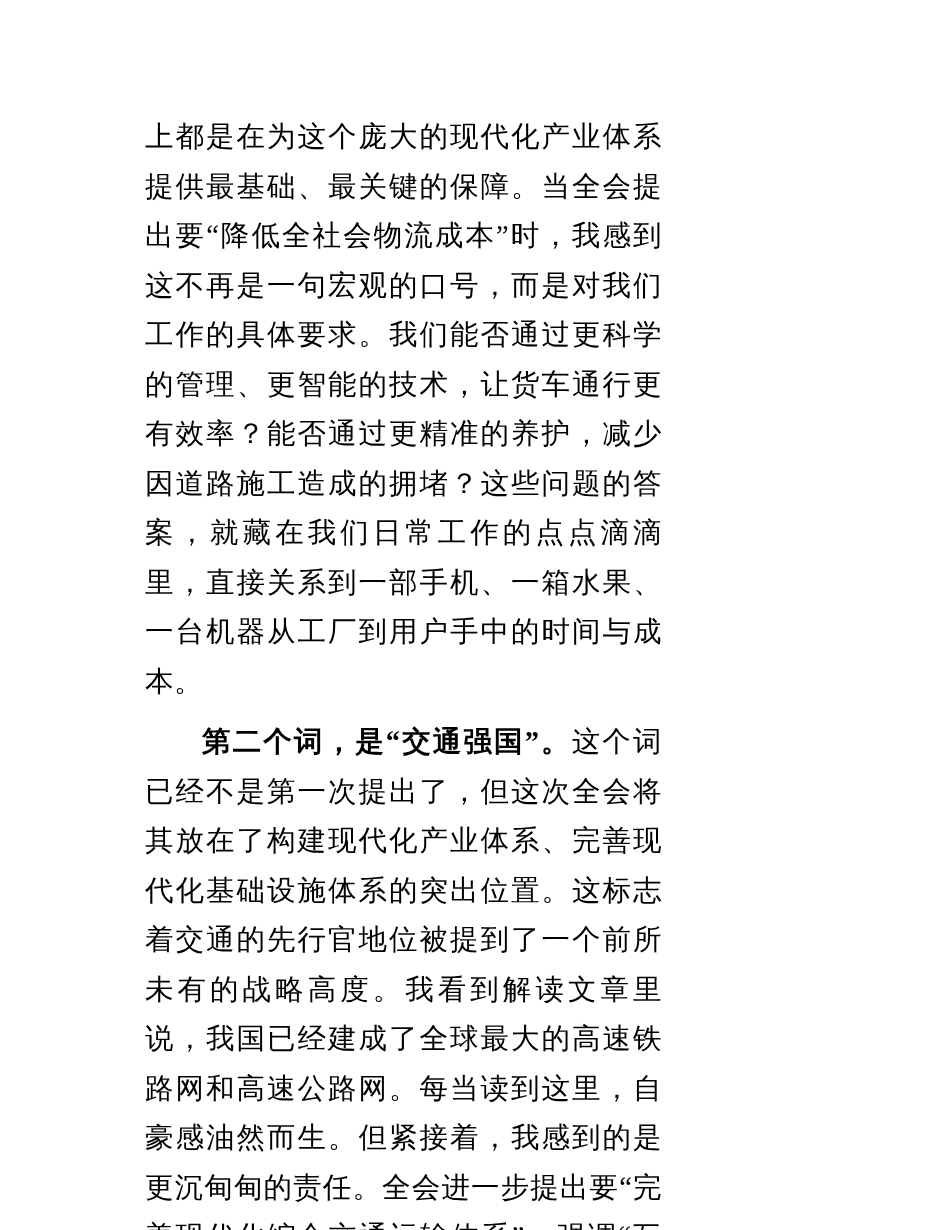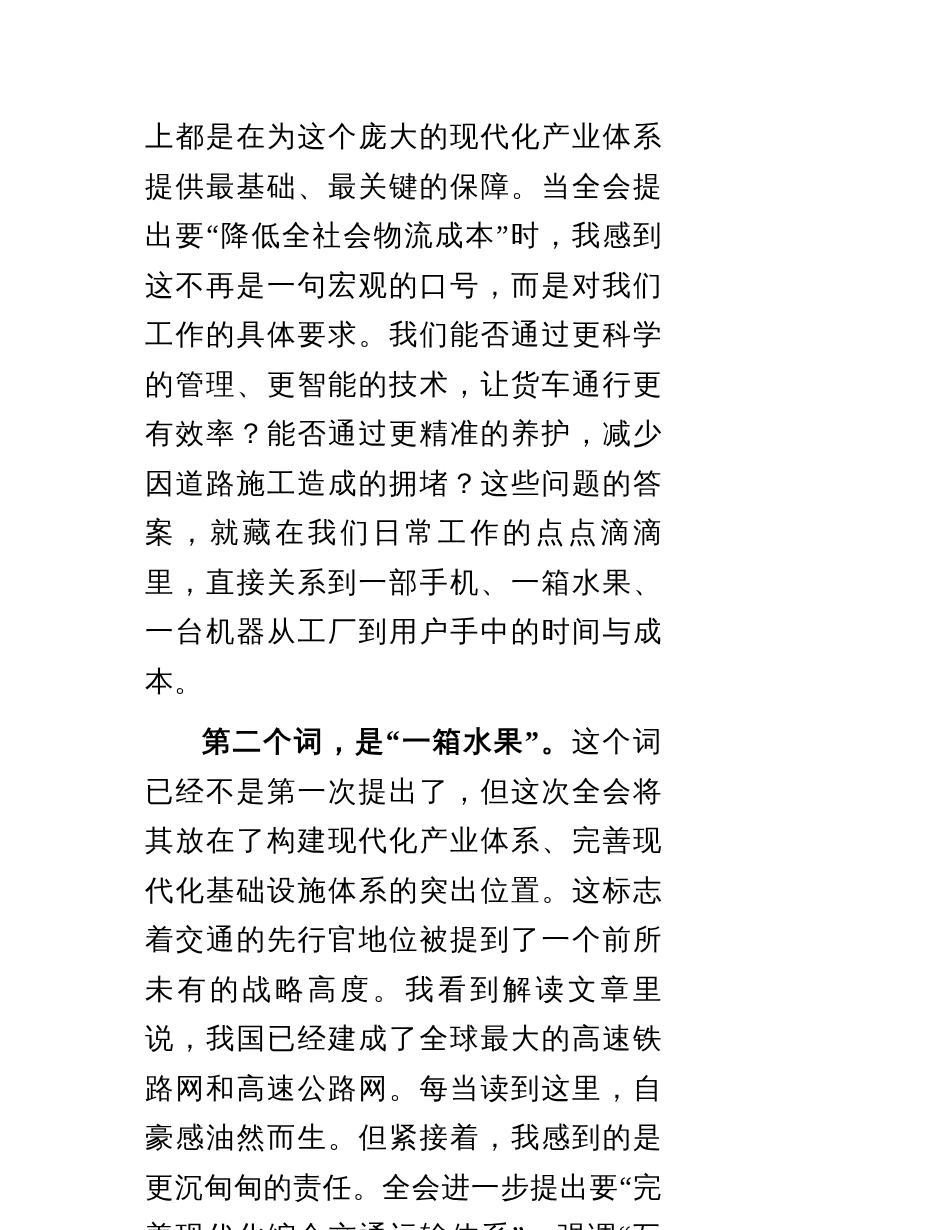--- a/index.html
+++ b/index.html
@@ -39,14 +39,14 @@
   .lead {
     font-weight: bold;
   }
 </style>
 </head>
 <body>
 
 <div class="page">
   <p class="para"><span>上都是在为这个庞大的现代化产业体系提供最基础、最关键的保障。当全会提出要“降低全社会物流成本”时，我感到这不再是一句宏观的口号，而是对我们工作的具体要求。我们能否通过更科学的管理、更智能的技术，让货车通行更有效率？能否通过更精准的养护，减少因道路施工造成的拥堵？这些问题的答案，就藏在我们日常工作的点点滴滴里，直接关系到一部手机、一箱水果、一台机器从工厂到用户手中的时间与成本。</span></p>
 
-  <p class="para indent"><span class="lead">第二个词，是“一箱水果”。</span><span>这个词已经不是第一次提出了，但这次全会将其放在了构建现代化产业体系、完善现代化基础设施体系的突出位置。这标志着交通的先行官地位被提到了一个前所未有的战略高度。我看到解读文章里说，我国已经建成了全球最大的高速铁路网和高速公路网。每当读到这里，自豪感油然而生。但紧接着，我感到的是更沉甸甸的责任。全会进一步提出要“完善现代化综合交通运输体系”，强调“互联互通、协同融合、安全高效”。这意味着什么？意味着“建成”只是第一步，“建好、管好、养好、运营好”才是永无止境的追求。我们*高速，作为贵州乃至国家高速路网的重要一环，不再是一个孤立的路段，而是整个“国家综合立体交通网”的一个神经末梢。我们的管理水平、服务质量、应急能力，</span></p>
+  <p class="para indent"><span class="lead">第二个词，是“交通强国”。</span><span>这个词已经不是第一次提出了，但这次全会将其放在了构建现代化产业体系、完善现代化基础设施体系的突出位置。这标志着交通的先行官地位被提到了一个前所未有的战略高度。我看到解读文章里说，我国已经建成了全球最大的高速铁路网和高速公路网。每当读到这里，自豪感油然而生。但紧接着，我感到的是更沉甸甸的责任。全会进一步提出要“完善现代化综合交通运输体系”，强调“互联互通、协同融合、安全高效”。这意味着什么？意味着“建成”只是第一步，“建好、管好、养好、运营好”才是永无止境的追求。我们*高速，作为贵州乃至国家高速路网的重要一环，不再是一个孤立的路段，而是整个“国家综合立体交通网”的一个神经末梢。我们的管理水平、服务质量、应急能力，</span></p>
 </div>
 
 </body></html>

